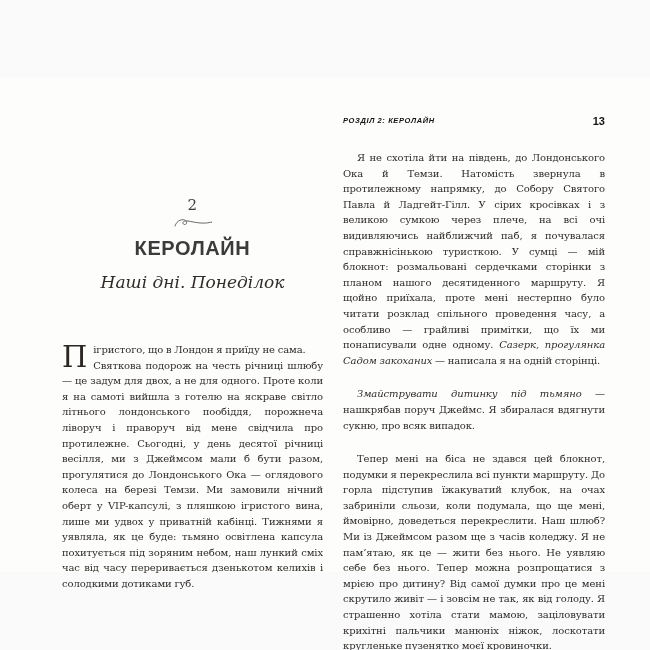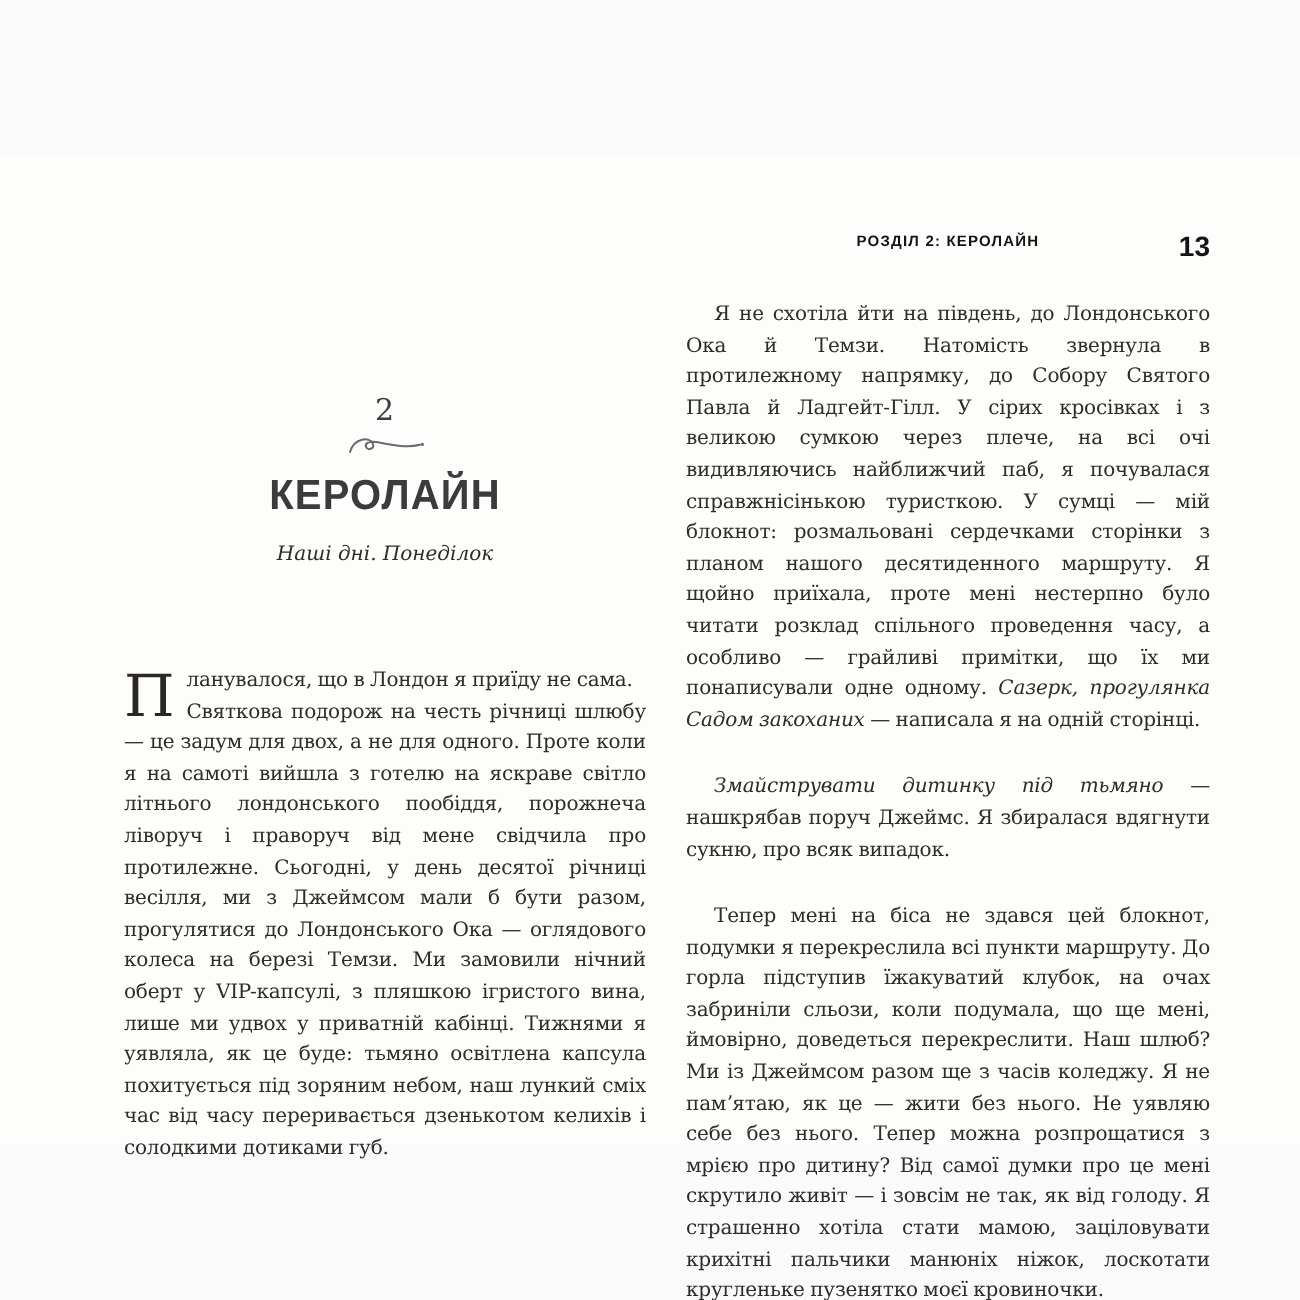--- a/index.html
+++ b/index.html
@@ -25,33 +25,33 @@
     font-size:15px; letter-spacing:.5px; color:#3c3c3c;
   }
   .flourish { margin:2px auto 8px auto; width:40px; height:13px; display:block; }
   .chapter-title {
     font-family:"Liberation Sans", sans-serif;
     font-weight:700; font-size:20px; letter-spacing:.6px;
     color:#3b3b3b; margin-top:2px;
     transform:scaleY(1.05);
   }
   .chapter-subtitle {
-    font-style:italic; font-size:10px; color:#2f2b28;
+    font-style:italic; font-size:17px; color:#2f2b28;
     margin-top:12px;
   }
 
   
   .running-row {
     position:relative; height:12px;
     font-family:"Liberation Sans", sans-serif;
     font-weight:700; font-size:7.5px; letter-spacing:.6px;
     color:#141414;
   }
-  .running-title { position:absolute; left:0; right:0; text-align:center; }
-  .running-pagenum { position:absolute; right:0; top:-1px; font-size:14px; letter-spacing:0;text-align:right; }
+  .running-title { position:absolute; left:0; right:0; text-align:left;font-style:italic; }
+  .running-pagenum { position:absolute; right:0; top:-1px; font-size:11px; letter-spacing:0;text-align:right; }
 
   
   .body-text {
     font-size:10px; line-height:15.6px; color:#2f2b28;
     text-align:justify; letter-spacing:-0.1px; word-spacing:-0.3px;
   }
   .left-body  { margin-top:50px; }
   .right-body { margin-top:22px; }
   .par { margin:0; }
   .par.indent { text-indent:14px;margin-top:18px; }
@@ -80,21 +80,21 @@
       </svg>
 
       <div class="chapter-title">КЕРОЛАЙН</div>
 
       <div class="chapter-subtitle it">Наші дні. Понеділок</div>
     </div>
 
     <div class="body-text left-body">
       <p class="par">
         <span class="dropcap">П</span>
-        <span>ланувалося, що в Лондон я приїду не сама.</span><br>
+        <span>ігристого, що в Лондон я приїду не сама.</span><br>
         <span>Святкова подорож на честь річниці шлюбу — це задум для двох, а не для одного. Проте коли я на самоті вийшла з готелю на яскраве світло літнього лондонського пообіддя, порожнеча ліворуч і праворуч від мене свідчила про протилежне. Сьогодні, у день десятої річниці весілля, ми з Джеймсом мали б бути разом, прогулятися до Лондонського Ока — оглядового колеса на березі Темзи. Ми замовили нічний оберт у VIP-капсулі, з пляшкою ігристого вина, лише ми удвох у приватній кабінці. Тижнями я уявляла, як це буде: тьмяно освітлена капсула похитується під зоряним небом, наш лункий сміх час від часу переривається дзенькотом келихів і солодкими дотиками губ.</span>
       </p>
     </div>
   </div>
 
   <div class="page page-right">
 
     <div class="running-row">
       <span class="running-title">РОЗДІЛ 2: КЕРОЛАЙН</span>
       <span class="running-pagenum">13</span>

